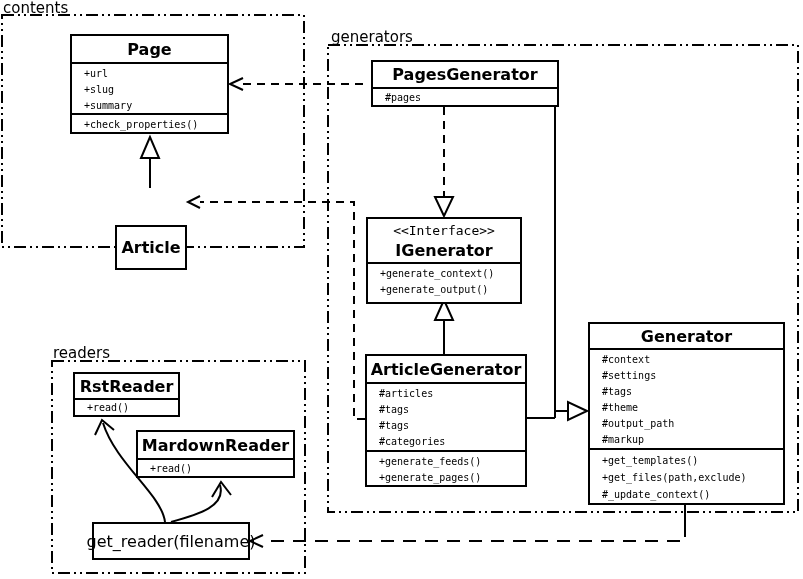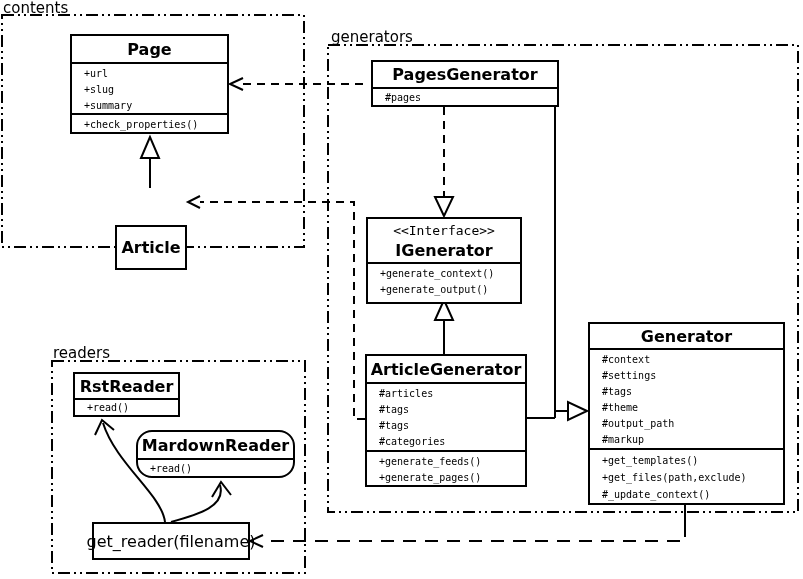--- a/index.html
+++ b/index.html
@@ -153,21 +153,21 @@
     </div>
   </div>
 
   <div class="uml" style="left:73px;top:372px;width:107px;height:45px;">
     <div class="ttl" style="height:24px;">RstReader</div>
     <div class="sec" style="padding-top:1px;">
       <div class="m" style="line-height:14px;">+read()</div>
     </div>
   </div>
 
-  <div class="uml" style="left:136px;top:430px;width:159px;height:48px;border-radius:16px;">
+  <div class="uml" style="left:136px;top:430px;width:159px;height:48px;">
     <div class="ttl" style="height:26px;">MardownReader</div>
     <div class="sec" style="padding-top:1px;">
       <div class="m" style="line-height:15px;">+read()</div>
     </div>
   </div>
 
   <div class="plain-box" style="left:92px;top:522px;width:158px;height:38px;">
     <span>get_reader(filename)</span>
   </div>
 

